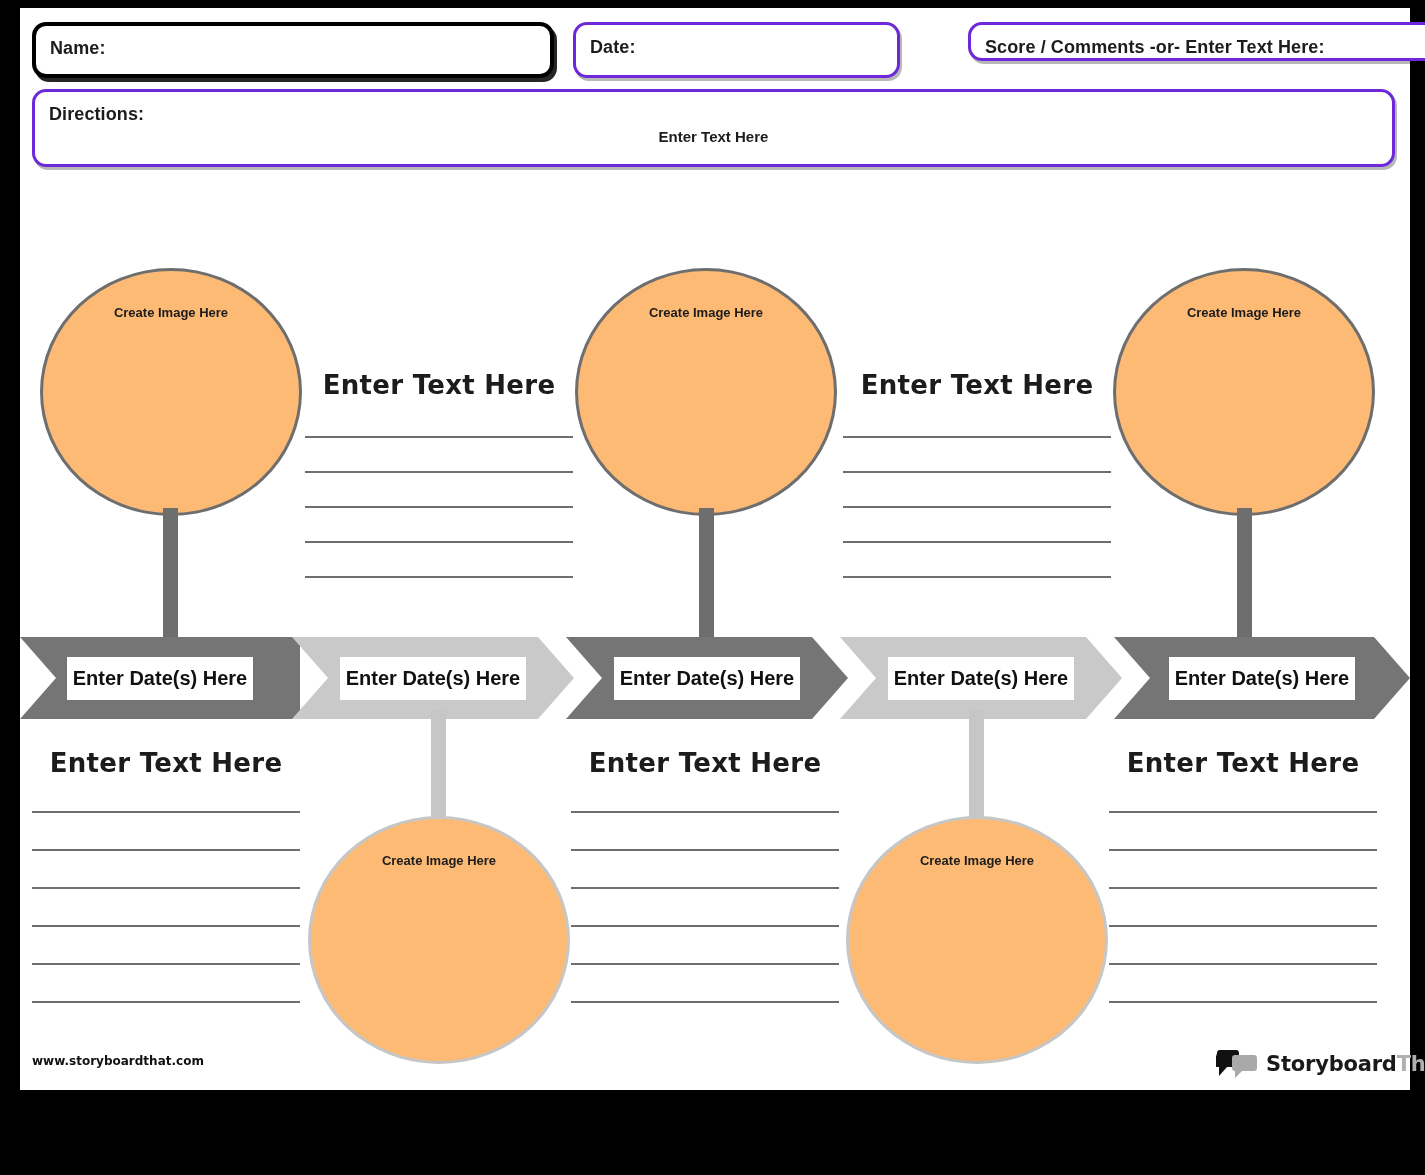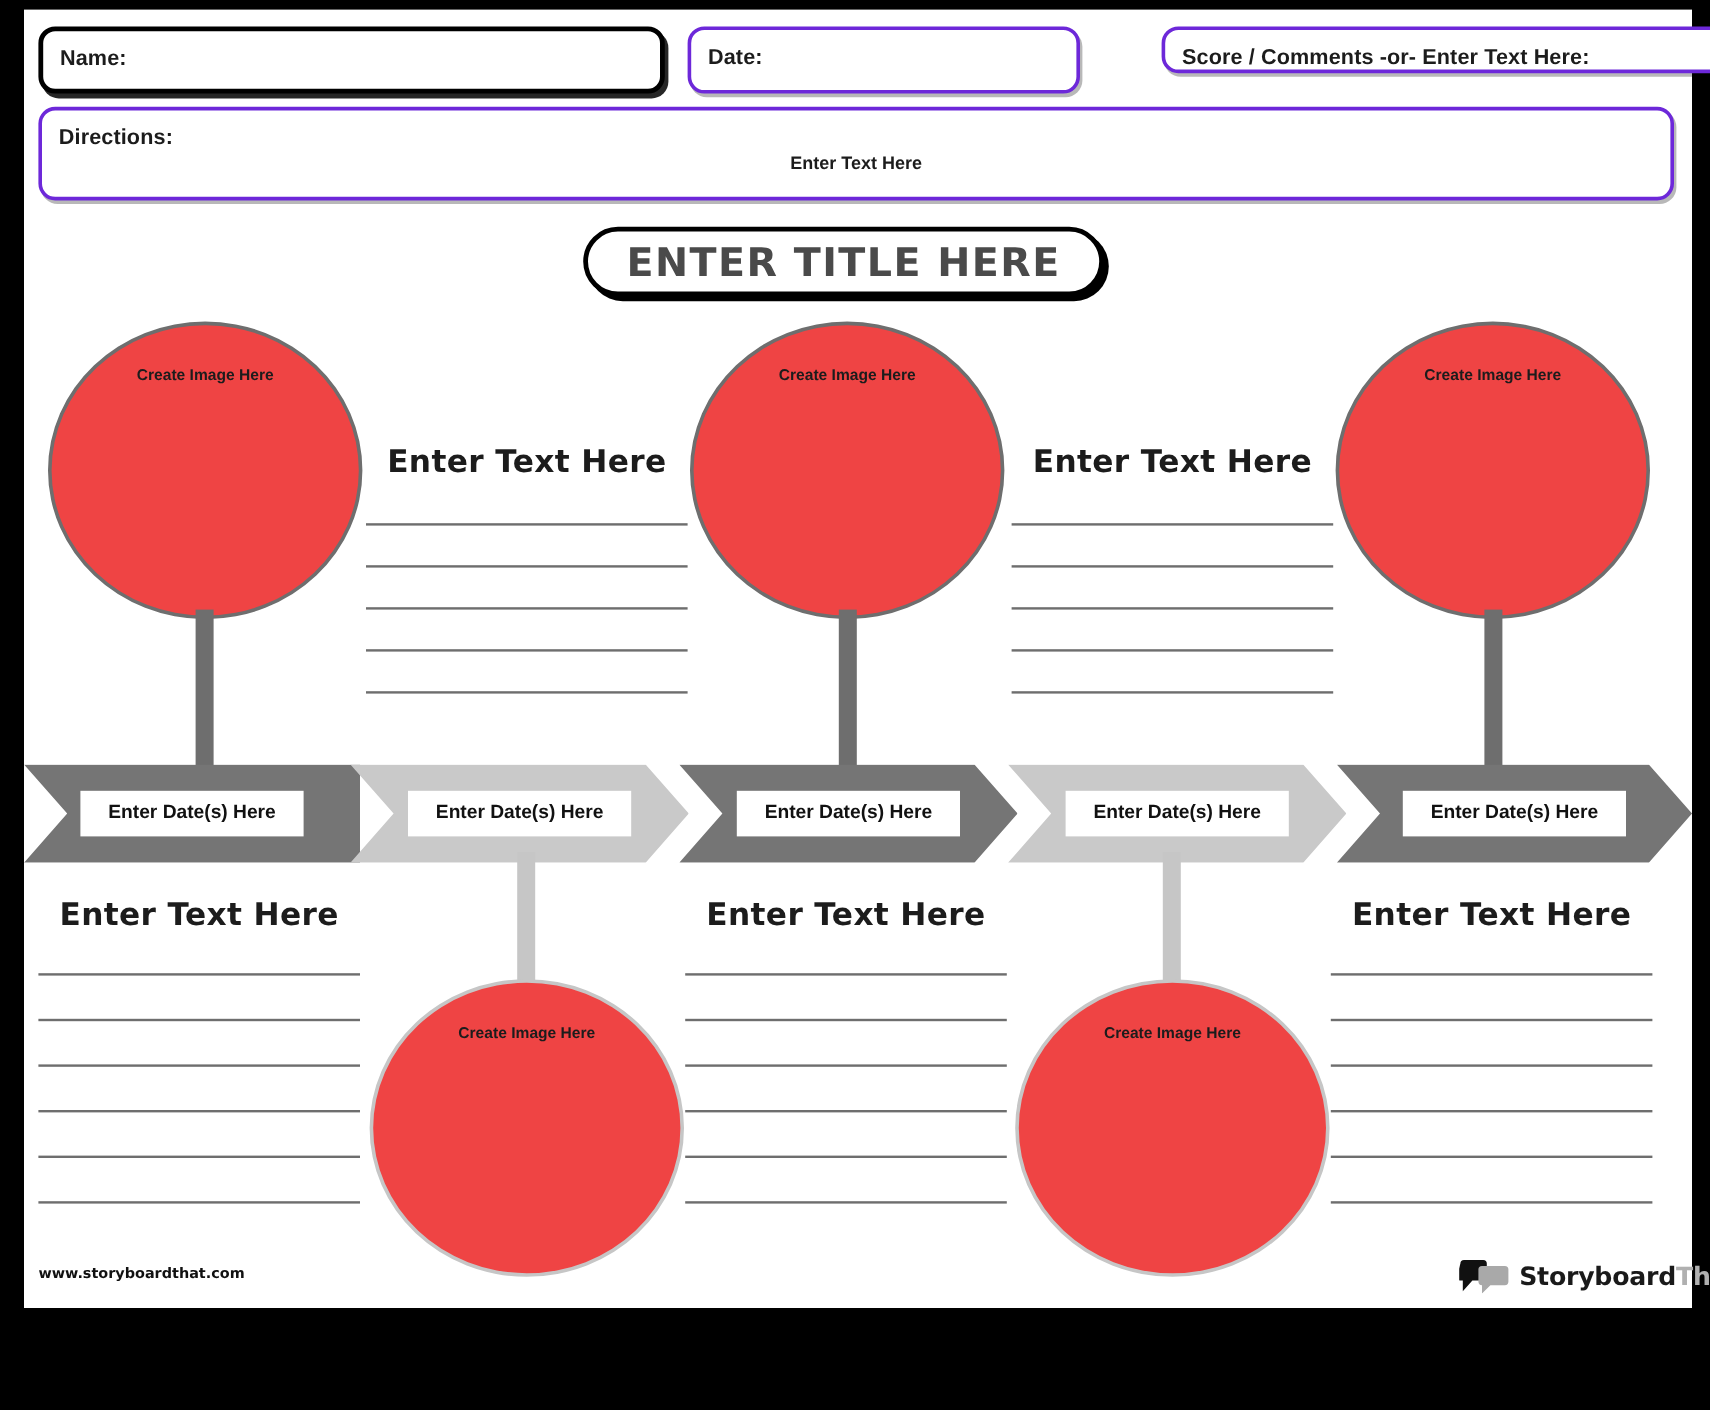--- a/index.html
+++ b/index.html
@@ -102,21 +102,21 @@
     color: #4a4a4a;
     letter-spacing: 1.2px;
     font-family: "DejaVu Sans", sans-serif;
   }
 
   
   .node-circle {
     position: absolute;
     box-sizing: border-box;
     border-radius: 50%;
-    background: #ef4444;
+    background: #fdba74;
     text-decoration: underline;
   }
   .node-circle.dark  { border: 3px solid #6e6e6e; }
   .node-circle.light { border: 3px solid #c6c6c6; }
   .circle-caption {
     position: absolute;
     left: 0;
     right: 0;
     top: 34px;
     text-align: center;
@@ -169,21 +169,21 @@
   .chev.dark  { background: #757575; }
   .chev.light { background: #c9c9c9; }
   .chev.notch {
     clip-path: polygon(0 0, calc(100% - 36px) 0, 100% 50%, calc(100% - 36px) 100%, 0 100%, 36px 50%);
   }
   .chev.tail-notch-only {
     clip-path: polygon(0 0, 100% 0, 100% 50%, 100% 100%, 0 100%, 36px 50%);
   }
   .chev-label {
     background: #ffffff;
-    font-size: 16px;
+    font-size: 20px;
     font-weight: bold;
     color: #111111;
     padding: 10px 0;
     width: 186px;
     text-align: center;
     white-space: nowrap;
   }
 
   
   #site-url {
@@ -231,26 +231,20 @@
 
   <div class="field-box" id="score-box">
     <span class="field-label">Score / Comments -or- Enter Text Here:</span>
   </div>
 
   <div class="field-box" id="dir-box">
     <span class="field-label">Directions:</span>
     <div id="dir-center-text">Enter Text Here</div>
   </div>
 
-  <div id="title-wrap">
-    <div id="title-shadow"></div>
-    <div id="title-box">
-      <span id="title-text">ENTER TITLE HERE</span>
-    </div>
-  </div>
 
   <div class="node-circle dark" style="left:20px; top:260px; width:262px; height:248px;">
     <div class="circle-caption">Create Image Here</div>
   </div>
   <div class="stem dark" style="left:143px; top:500px; height:135px;"></div>
 
   <div class="node-circle dark" style="left:555px; top:260px; width:262px; height:248px;">
     <div class="circle-caption">Create Image Here</div>
   </div>
   <div class="stem dark" style="left:679px; top:500px; height:135px;"></div>

